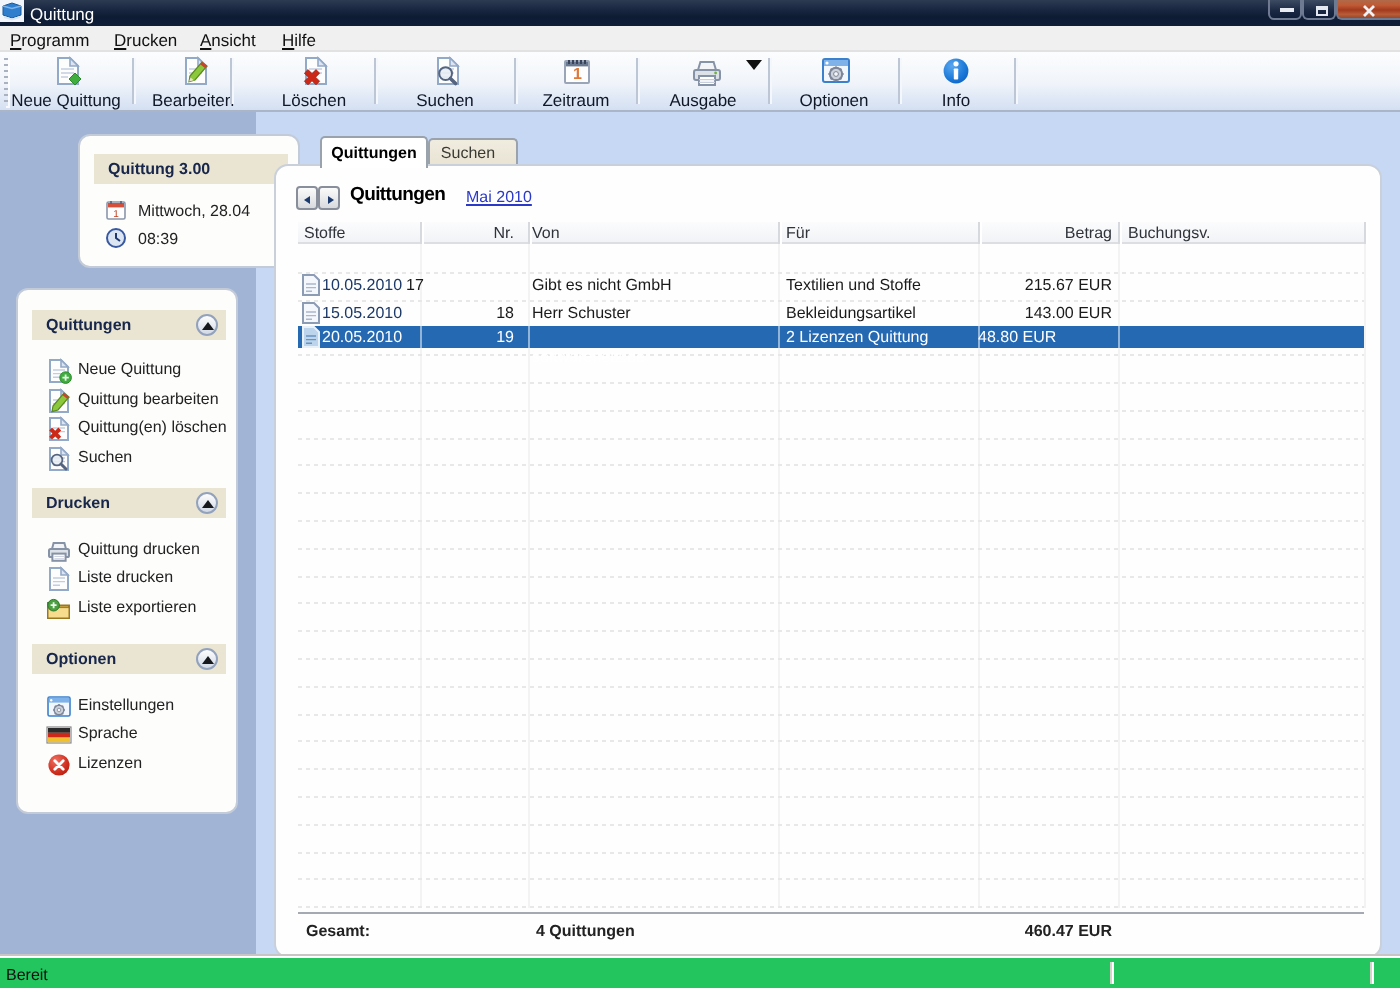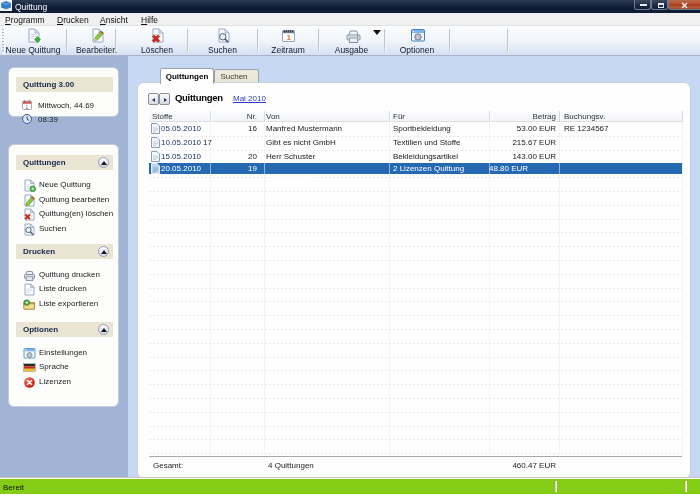--- a/index.html
+++ b/index.html
@@ -30,21 +30,21 @@
   border-bottom:1px solid #aab6c8; }
 .tsep { position:absolute; top:3px; height:23px; width:1px; background:#bcc6d4; box-shadow:1px 0 0 #f4f7fb; }
 .tbtn { position:absolute; top:0; height:30px; text-align:center; }
 .tbtn .lbl { position:absolute; left:0; right:0; top:19px; font-size:8.5px; color:#101828; }
 .tbtn svg { position:absolute; top:2px; left:50%; margin-left:-7px; }
 
 #mainbg { position:absolute; left:128px; top:56px; width:572px; height:434px; background:#c6d8f4; }
 #sidebg { position:absolute; left:0; top:56px; width:128px; height:434px; background:#a1b4d5; }
 
 .spanel { position:absolute; left:8px; width:111px; background:#fdfdfc; border-radius:6px; border:1px solid #c3cbd8; }
-#spanel1 { top:67px; height:50px; }
+#spanel1 { top:67px; height:67px;margin-left:31px; }
 #spanel2 { top:144px; height:263px; }
 .shead { position:absolute; left:7px; width:97px; height:15px; background:#e9e5d2; color:#17264a; font-weight:bold; font-size:8px; line-height:15px; padding-left:7px; }
 .shead .coll { position:absolute; right:4px; top:2px; width:11px; height:11px; border-radius:50%;
   background:linear-gradient(180deg,#fdfdfe,#d2d9e6); border:1px solid #93a2bc; }
 .shead .coll:after { content:""; position:absolute; left:1.5px; top:2.5px; width:0; height:0;
   border-left:3.5px solid transparent; border-right:3.5px solid transparent; border-bottom:4.5px solid #16181c; }
 .sitem { position:absolute; left:14px; font-size:8px; color:#222; }
 .sitem svg { position:absolute; left:0; top:-1px; }
 .sitem .t { position:absolute; left:16px; top:0px; white-space:nowrap; }
 
@@ -67,23 +67,23 @@
   background:linear-gradient(180deg,#fcfcfd,#f1f3f6); border-bottom:1px solid #dcdee2; color:#30333a; }
 .hc { position:absolute; top:0; font-size:8px; line-height:11px; }
 .vline { position:absolute; top:39px; width:1px; background:#f3f3f3; height:332px; }
 .vlineh { position:absolute; top:0px; width:1px; background:#d6d9de; height:11px; box-shadow:1px 0 0 #fff; }
 .drow { position:absolute; left:11px; width:533px; height:14px; font-size:8px; z-index:3; }
 .drow .c { position:absolute; top:2px; line-height:10px; white-space:nowrap; }
 .dash { position:absolute; left:11px; width:533px; height:1px; z-index:1;
   background:repeating-linear-gradient(90deg,#e8e8e8 0 2px,transparent 2px 4px); }
 .rowicon { position:absolute; left:2px; top:1px; }
 #footline { position:absolute; left:11px; top:373px; width:533px; height:1px; background:#a5aab2; }
-#footer { position:absolute; left:11px; top:378px; width:544px; height:12px; font-size:8px; color:#222; }
-
-#statusbar { position:absolute; left:0; top:478px; width:700px; height:16px; background:#84cc16; border-top:1px solid #fff; box-shadow:0 -1px 0 #c8c6c2; }
+#footer { position:absolute; left:11px; top:378px; width:544px; height:12px; font-size:8px; color:#222;font-weight:bold; }
+
+#statusbar { position:absolute; left:0; top:478px; width:700px; height:16px; background:#22c55e; border-top:1px solid #fff; box-shadow:0 -1px 0 #c8c6c2; }
 #statusbar span { position:absolute; left:3px; top:3.5px; font-size:8px; color:#111; }
 .sbsep { position:absolute; top:2px; width:1px; height:11px; background:#d5d2cc; box-shadow:1px 0 0 #fff; }
 </style>
 </head>
 <body>
 <div id="win">
 
   <div id="titlebar">
     <div id="titleicon"><svg width="12" height="11" viewBox="0 0 12 11">
           <path d="M1.5 3 L6 1.5 L10.5 3 L10.5 7.5 L6 9 L1.5 7.5 Z" fill="#2f7ece" stroke="#1a5a9e" stroke-width="0.5"></path>
@@ -186,35 +186,50 @@
           <g transform="translate(8,9)">
             <circle r="3.1" fill="#cdd2da" stroke="#7c8698"></circle>
             <circle r="1.2" fill="#f4f6f8" stroke="#7c8698" stroke-width="0.5"></circle>
             <path d="M0 -3.8 V-2.6 M0 3.8 V2.6 M-3.8 0 H-2.6 M3.8 0 H2.6 M-2.7 -2.7 L-1.8 -1.8 M2.7 2.7 L1.8 1.8 M2.7 -2.7 L1.8 -1.8 M-2.7 2.7 L-1.8 1.8" stroke="#7c8698" stroke-width="1"></path>
           </g>
         </svg>
         <div class="lbl">Optionen</div>
       </div>
     <div class="tsep" style="left:449px"></div>
       <div class="tsep" style="left:507px"></div>
+    <div class="tbtn" style="left:450px;width:56px">
+        <svg width="14" height="15" viewBox="0 0 14 15">
+          <defs>
+            <radialGradient id="ig" cx="0.35" cy="0.3" r="0.9">
+              <stop offset="0" stop-color="#5aa8ee"></stop>
+              <stop offset="0.6" stop-color="#1a78d8"></stop>
+              <stop offset="1" stop-color="#0a5ab8"></stop>
+            </radialGradient>
+          </defs>
+          <circle cx="7" cy="7.5" r="6.2" fill="url(#ig)"></circle>
+          <rect x="5.9" y="6.2" width="2.2" height="5.6" rx="0.4" fill="#fff"></rect>
+          <circle cx="7" cy="3.9" r="1.3" fill="#fff"></circle>
+        </svg>
+        <div class="lbl">Info</div>
+      </div>
   </div>
 
   <div id="sidebg"></div>
   <div id="mainbg"></div>
 
   <div class="spanel" id="spanel1">
     <div class="shead" style="top:9px;">Quittung 3.00</div>
     <div class="sitem" style="top:32.5px;left:13px">
         <svg width="10" height="10" viewBox="0 0 10 10">
           <rect x="0.5" y="1" width="9" height="8.5" rx="0.8" fill="#fefefe" stroke="#8a96aa" stroke-width="0.8"></rect>
           <rect x="1" y="1.5" width="8" height="2.2" fill="#d4503a"></rect>
           <path d="M2.5 0.5 V2 M7.5 0.5 V2" stroke="#55607a" stroke-width="0.8"></path>
           <text x="5" y="8.6" font-size="5" fill="#c04020" text-anchor="middle" font-family="Liberation Sans">1</text>
         </svg>
-        <div class="t">Mittwoch, 44.69</div>
+        <div class="t">Mittwoch, 28.04</div>
       </div>
     <div class="sitem" style="top:47px;left:13px">
         <svg width="10" height="10" viewBox="0 0 10 10">
           <circle cx="5" cy="5" r="4.5" fill="#dce6f2" stroke="#3858a0"></circle>
           <path d="M5 2.5 V5 L7 6.5" stroke="#203a70" stroke-width="1" fill="none"></path>
         </svg>
         <div class="t">08:39</div>
       </div>
   </div>
 
@@ -351,50 +366,38 @@
       <div class="vlineh" style="left:533px"></div>
     </div>
 
     <div class="vline" style="left:71.5px"></div>
     <div class="vline" style="left:125.5px"></div>
     <div class="vline" style="left:251px"></div>
     <div class="vline" style="left:351px"></div>
     <div class="vline" style="left:421px"></div>
     <div class="vline" style="left:544px"></div>
 
-    <div class="drow" style="top:39px">
-      <svg class="rowicon" width="9" height="11" viewBox="0 0 9 11">
-          <path d="M0.5 0.5 H6 L8.5 3 V10.5 H0.5 Z" fill="#f4f7fb" stroke="#8d9cb5"></path>
-          <path d="M2 5 H7 M2 6.8 H7 M2 8.6 H5" stroke="#aab8cc" stroke-width="0.7"></path>
-        </svg>
-      <div class="c" style="left:12px;color:#1c3968">05.05.2010</div>
-      <div class="c" style="left:54px;width:54px;text-align:right">16</div>
-      <div class="c" style="left:117px">Manfred Mustermann</div>
-      <div class="c" style="left:244px">Sportbekleidung</div>
-      <div class="c" style="left:340px;width:67px;text-align:right">53.00 EUR</div>
-      <div class="c" style="left:415px">RE 1234567</div>
-    </div>
     <div class="drow" style="top:53px">
       <svg class="rowicon" width="9" height="11" viewBox="0 0 9 11">
           <path d="M0.5 0.5 H6 L8.5 3 V10.5 H0.5 Z" fill="#f4f7fb" stroke="#8d9cb5"></path>
           <path d="M2 5 H7 M2 6.8 H7 M2 8.6 H5" stroke="#aab8cc" stroke-width="0.7"></path>
         </svg>
       <div class="c" style="left:12px;color:#1c3968">10.05.2010</div>
       <div class="c" style="left:54px;width:54px;text-align:left">17</div>
       <div class="c" style="left:117px">Gibt es nicht GmbH</div>
       <div class="c" style="left:244px">Textilien und Stoffe</div>
       <div class="c" style="left:340px;width:67px;text-align:right">215.67 EUR</div>
     </div>
     <div class="drow" style="top:67px">
       <svg class="rowicon" width="9" height="11" viewBox="0 0 9 11">
           <path d="M0.5 0.5 H6 L8.5 3 V10.5 H0.5 Z" fill="#f4f7fb" stroke="#8d9cb5"></path>
           <path d="M2 5 H7 M2 6.8 H7 M2 8.6 H5" stroke="#aab8cc" stroke-width="0.7"></path>
         </svg>
       <div class="c" style="left:12px;color:#1c3968">15.05.2010</div>
-      <div class="c" style="left:54px;width:54px;text-align:right">20</div>
+      <div class="c" style="left:54px;width:54px;text-align:right">18</div>
       <div class="c" style="left:117px">Herr Schuster</div>
       <div class="c" style="left:244px">Bekleidungsartikel</div>
       <div class="c" style="left:340px;width:67px;text-align:right">143.00 EUR</div>
     </div>
     <div class="drow" style="top:79.5px;background:#2569b2;color:#fff;height:11px">
       <svg class="rowicon" width="9" height="11" viewBox="0 0 9 11" style="top:0">
           <path d="M0.5 0.5 H6 L8.5 3 V10.5 H0.5 Z" fill="#bcd4ec" stroke="#e8f0f8"></path>
           <path d="M2 5 H7 M2 6.8 H7 M2 8.6 H5" stroke="#6a92c0" stroke-width="0.7"></path>
         </svg>
       <div class="c" style="left:12px;top:1px">20.05.2010</div>

